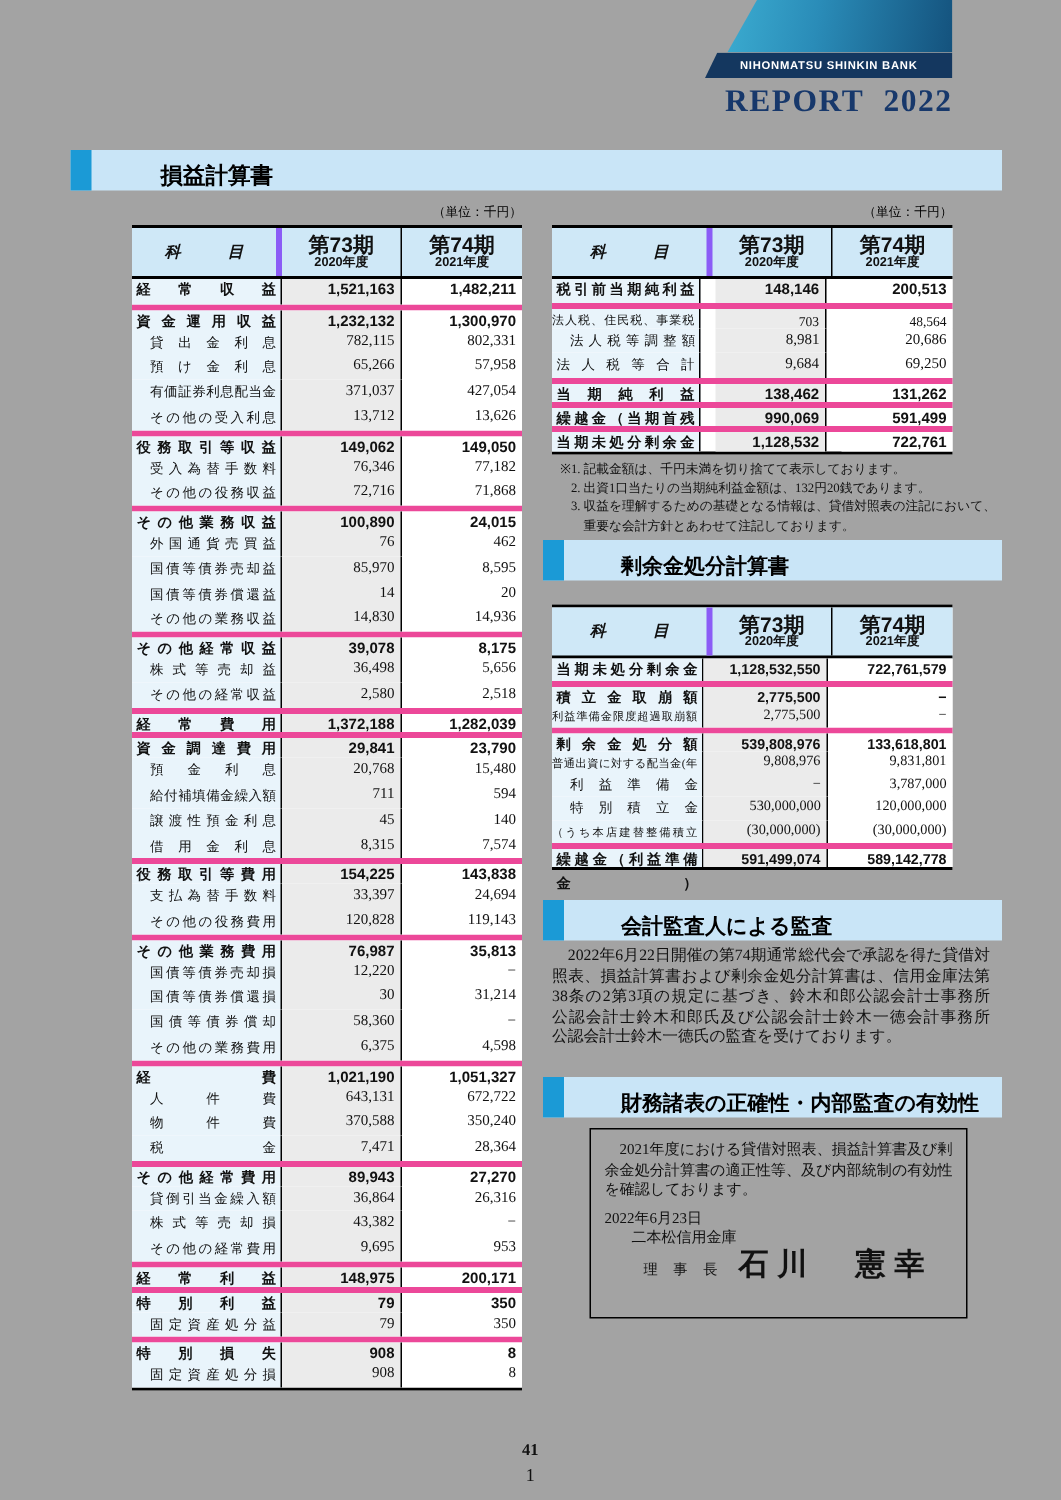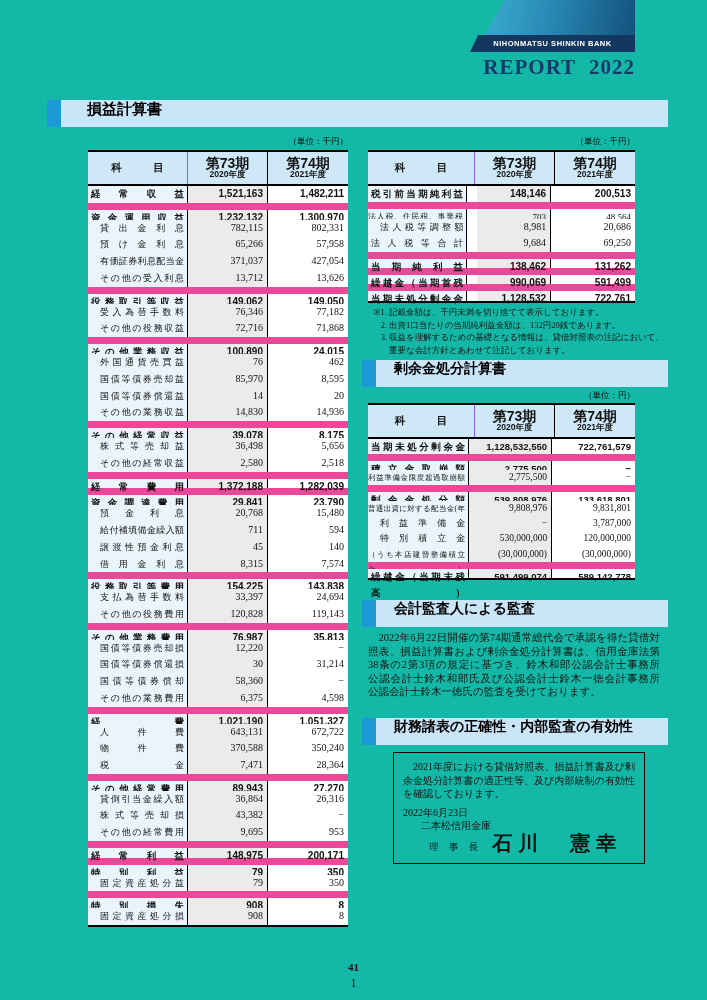--- a/index.html
+++ b/index.html
@@ -1,59 +1,59 @@
 <!DOCTYPE html>
 <html style="--accent-blue: #1b9ad6; --bar-bg: #c9e5f7; --header-bg: #cfe8f7; --label-bg: #e9f4fb; --col73-bg: #ebebeb; --navy: #14375f; --report-navy: #17386b;"><head>
 <meta charset="utf-8">
 <style>
   :root{
     --accent-blue:#1b9ad6; --bar-bg:#c9e5f7; --header-bg:#cfe8f7;
     --label-bg:#e9f4fb; --col73-bg:#ebebeb; --navy:#14375f; --report-navy:#17386b;
   }
   *{margin:0;padding:0;box-sizing:border-box;}
   html,body{background:#fff;}
-  .page{position:relative;width:707px;height:1000px;background:#14b8a6;margin:0 auto;
+  .page{position:relative;width:707px;height:1000px;background:#a3a3a3;margin:0 auto;
         overflow:hidden;font-family:"Liberation Serif",serif;color:#111;}
 
   
   .banner{position:absolute;top:0;right:72px;width:165px;}
   .banner-flag{height:35px;background:linear-gradient(100deg,#3fb3d6 0%,#2a8cb8 45%,#14527d 100%);
     clip-path:polygon(21% 0,100% 0,100% 100%,9% 100%);}
   .banner-strip{height:17px;background:var(--navy);clip-path:polygon(5% 0,100% 0,100% 100%,0 100%);
     color:#fff;font-family:"Liberation Sans",sans-serif;font-weight:700;font-size:7.5px;
     letter-spacing:.5px;display:flex;align-items:center;justify-content:center;}
   .report-title{margin-top:3px;text-align:right;font-family:"Liberation Serif",serif;
     font-weight:700;font-size:21px;color:var(--report-navy);letter-spacing:1px;word-spacing:7px;}
 
   
-  .section-bar{position:absolute;background:var(--bar-bg);display:flex;align-items:flex-start;}
+  .section-bar{position:absolute;background:var(--bar-bg);display:flex;align-items:flex-end;gap:20px;}
   .section-bar .sq{width:14px;align-self:stretch;background:var(--accent-blue);}
   .section-bar .bar-title{font-family:"Liberation Sans",sans-serif;font-weight:700;color:#000;}
   .bar-main{left:47px;top:100px;width:621px;height:27px;}
   .bar-main .bar-title{font-size:15px;margin-left:26px;}
   .bar-sub{left:362px;width:306px;height:27px;}
   .bar-sub .bar-title{font-size:14px;margin-left:18px;}
   #bar-surplus{top:360px;} #bar-audit{top:600px;} #bar-internal{top:718px;}
 
   .unit-label{position:absolute;font-size:8.5px;text-align:right;color:#000;}
   #unit-pl{left:88px;top:136px;width:260px;}
   #unit-tax{left:375px;top:136px;width:260px;}
   #unit-surplus{left:375px;top:390px;width:260px;}
 
   
   .fin-table{position:absolute;border-top:2px solid #000;border-bottom:2px solid #000;background:#fff;}
   .thead{display:flex;border-bottom:2px solid #000;background:var(--header-bg);height:34px;}
   .th{display:flex;flex-direction:column;align-items:center;justify-content:center;
       font-family:"Liberation Sans",sans-serif;font-weight:700;}
   .th .l1{font-size:14px;line-height:12px;}
   .th .l2{font-size:8.5px;line-height:11px;}
-  .th-item{border-right:1px solid #8b5cf6;font-size:10.5px;}
+  .th-item{border-right:4px solid #8b5cf6;font-size:10.5px;font-style:italic;}
   .th-73{border-right:1px solid #000;}
   .trow{display:flex;align-items:stretch;}
-  .trow.sep{border-top:7px solid #ec4899;}
+  .trow.sep{border-top:4px solid #ec4899;}
   .c-label{background:var(--label-bg);border-right:1px solid #000;display:flex;align-items:center;
     padding:0 3px;font-size:9px;}
   .c-label{text-align:justify;}
   .c-label{display:block;line-height:inherit;}
   .c-val{text-align:right;padding-right:4px;font-size:10px;display:block;}
   .c73{background:var(--col73-bg);border-right:1px solid #000;}
   .c74{background:#fff;}
   .trow .c-label{text-align:justify;text-align-last:justify;}
   .trow.h .c-label,.trow.h .c-val{font-family:"Liberation Sans",sans-serif;font-weight:700;}
   .trow.h .c-label{font-size:9.5px;}
@@ -83,21 +83,21 @@
 
   
   .notes{position:absolute;left:365px;top:306px;width:302px;font-size:8.5px;line-height:12.5px;}
   .note-row{display:flex;}
   .note-marker{width:22px;text-align:right;flex:none;margin-right:2px;}
   .note-text{flex:1;}
   .audit-text{position:absolute;left:368px;top:631px;width:292px;font-size:10.5px;
     line-height:13.5px;text-align:justify;text-indent:1em;}
 
   .statement-box{position:absolute;left:393px;top:752px;width:252px;min-height:106px;
-    border:1px solid #000;padding:7px 9px 9px 9px;font-size:10px;line-height:13.5px;}
+    border:1px solid #000;padding:7px 9px 24px 9px;font-size:10px;line-height:13.5px;}
   .statement-para{text-align:justify;text-indent:1em;}
   .statement-date{margin-top:5px;}
   .statement-bank{padding-left:18px;}
   .leader-line{display:flex;align-items:baseline;padding-left:26px;margin-top:4px;text-align:center;}
   .leader-title{font-size:9.5px;letter-spacing:4px;margin-right:10px;}
   .leader-name{font-size:20px;letter-spacing:6px;font-weight:700;}
 
   .page-number{position:absolute;left:0;top:961px;width:707px;text-align:center;
     font-weight:700;font-size:11px;}
   .footer-mark{position:absolute;left:0;top:976px;width:707px;text-align:center;font-size:12px;}
@@ -420,21 +420,20 @@
       <div class="note-row">
         <div class="note-marker">3.</div>
         <div class="note-text">収益を理解するための基礎となる情報は、貸借対照表の注記において、重要な会計方針とあわせて注記しております。</div>
       </div>
     </div>
 
   <div class="section-bar bar-sub" id="bar-surplus">
     <span class="sq"></span>
     <span class="bar-title">剰余金処分計算書</span>
   </div>
-  <div class="unit-label" id="unit-surplus">（単位：円）</div>
 
   <div class="fin-table" id="surplus-table">
     <div class="thead">
       <div class="th th-item">
         <span>科　　　目</span>
       </div>
       <div class="th th-73">
         <span class="l1">第73期</span>
         <span class="l2">2020年度</span>
       </div>
@@ -477,21 +476,21 @@
         <div class="c-label">特別積立金</div>
         <div class="c-val c73">530,000,000</div>
         <div class="c-val c74">120,000,000</div>
       </div>
       <div class="trow t">
         <div class="c-label">（うち本店建替整備積立金）</div>
         <div class="c-val c73">(30,000,000)</div>
         <div class="c-val c74">(30,000,000)</div>
       </div>
       <div class="trow h sep">
-        <div class="c-label">繰越金（当期末残高）</div>
+        <div class="c-label">繰越金（利益準備金）</div>
         <div class="c-val c73">591,499,074</div>
         <div class="c-val c74">589,142,778</div>
       </div>
     </div>
 
   <div class="section-bar bar-sub" id="bar-audit">
     <span class="sq"></span>
     <span class="bar-title">会計監査人による監査</span>
   </div>
   <div class="audit-text">2022年6月22日開催の第74期通常総代会で承認を得た貸借対照表、損益計算書および剰余金処分計算書は、信用金庫法第38条の2第3項の規定に基づき、鈴木和郎公認会計士事務所　公認会計士鈴木和郎氏及び公認会計士鈴木一徳会計事務所　公認会計士鈴木一徳氏の監査を受けております。</div>

